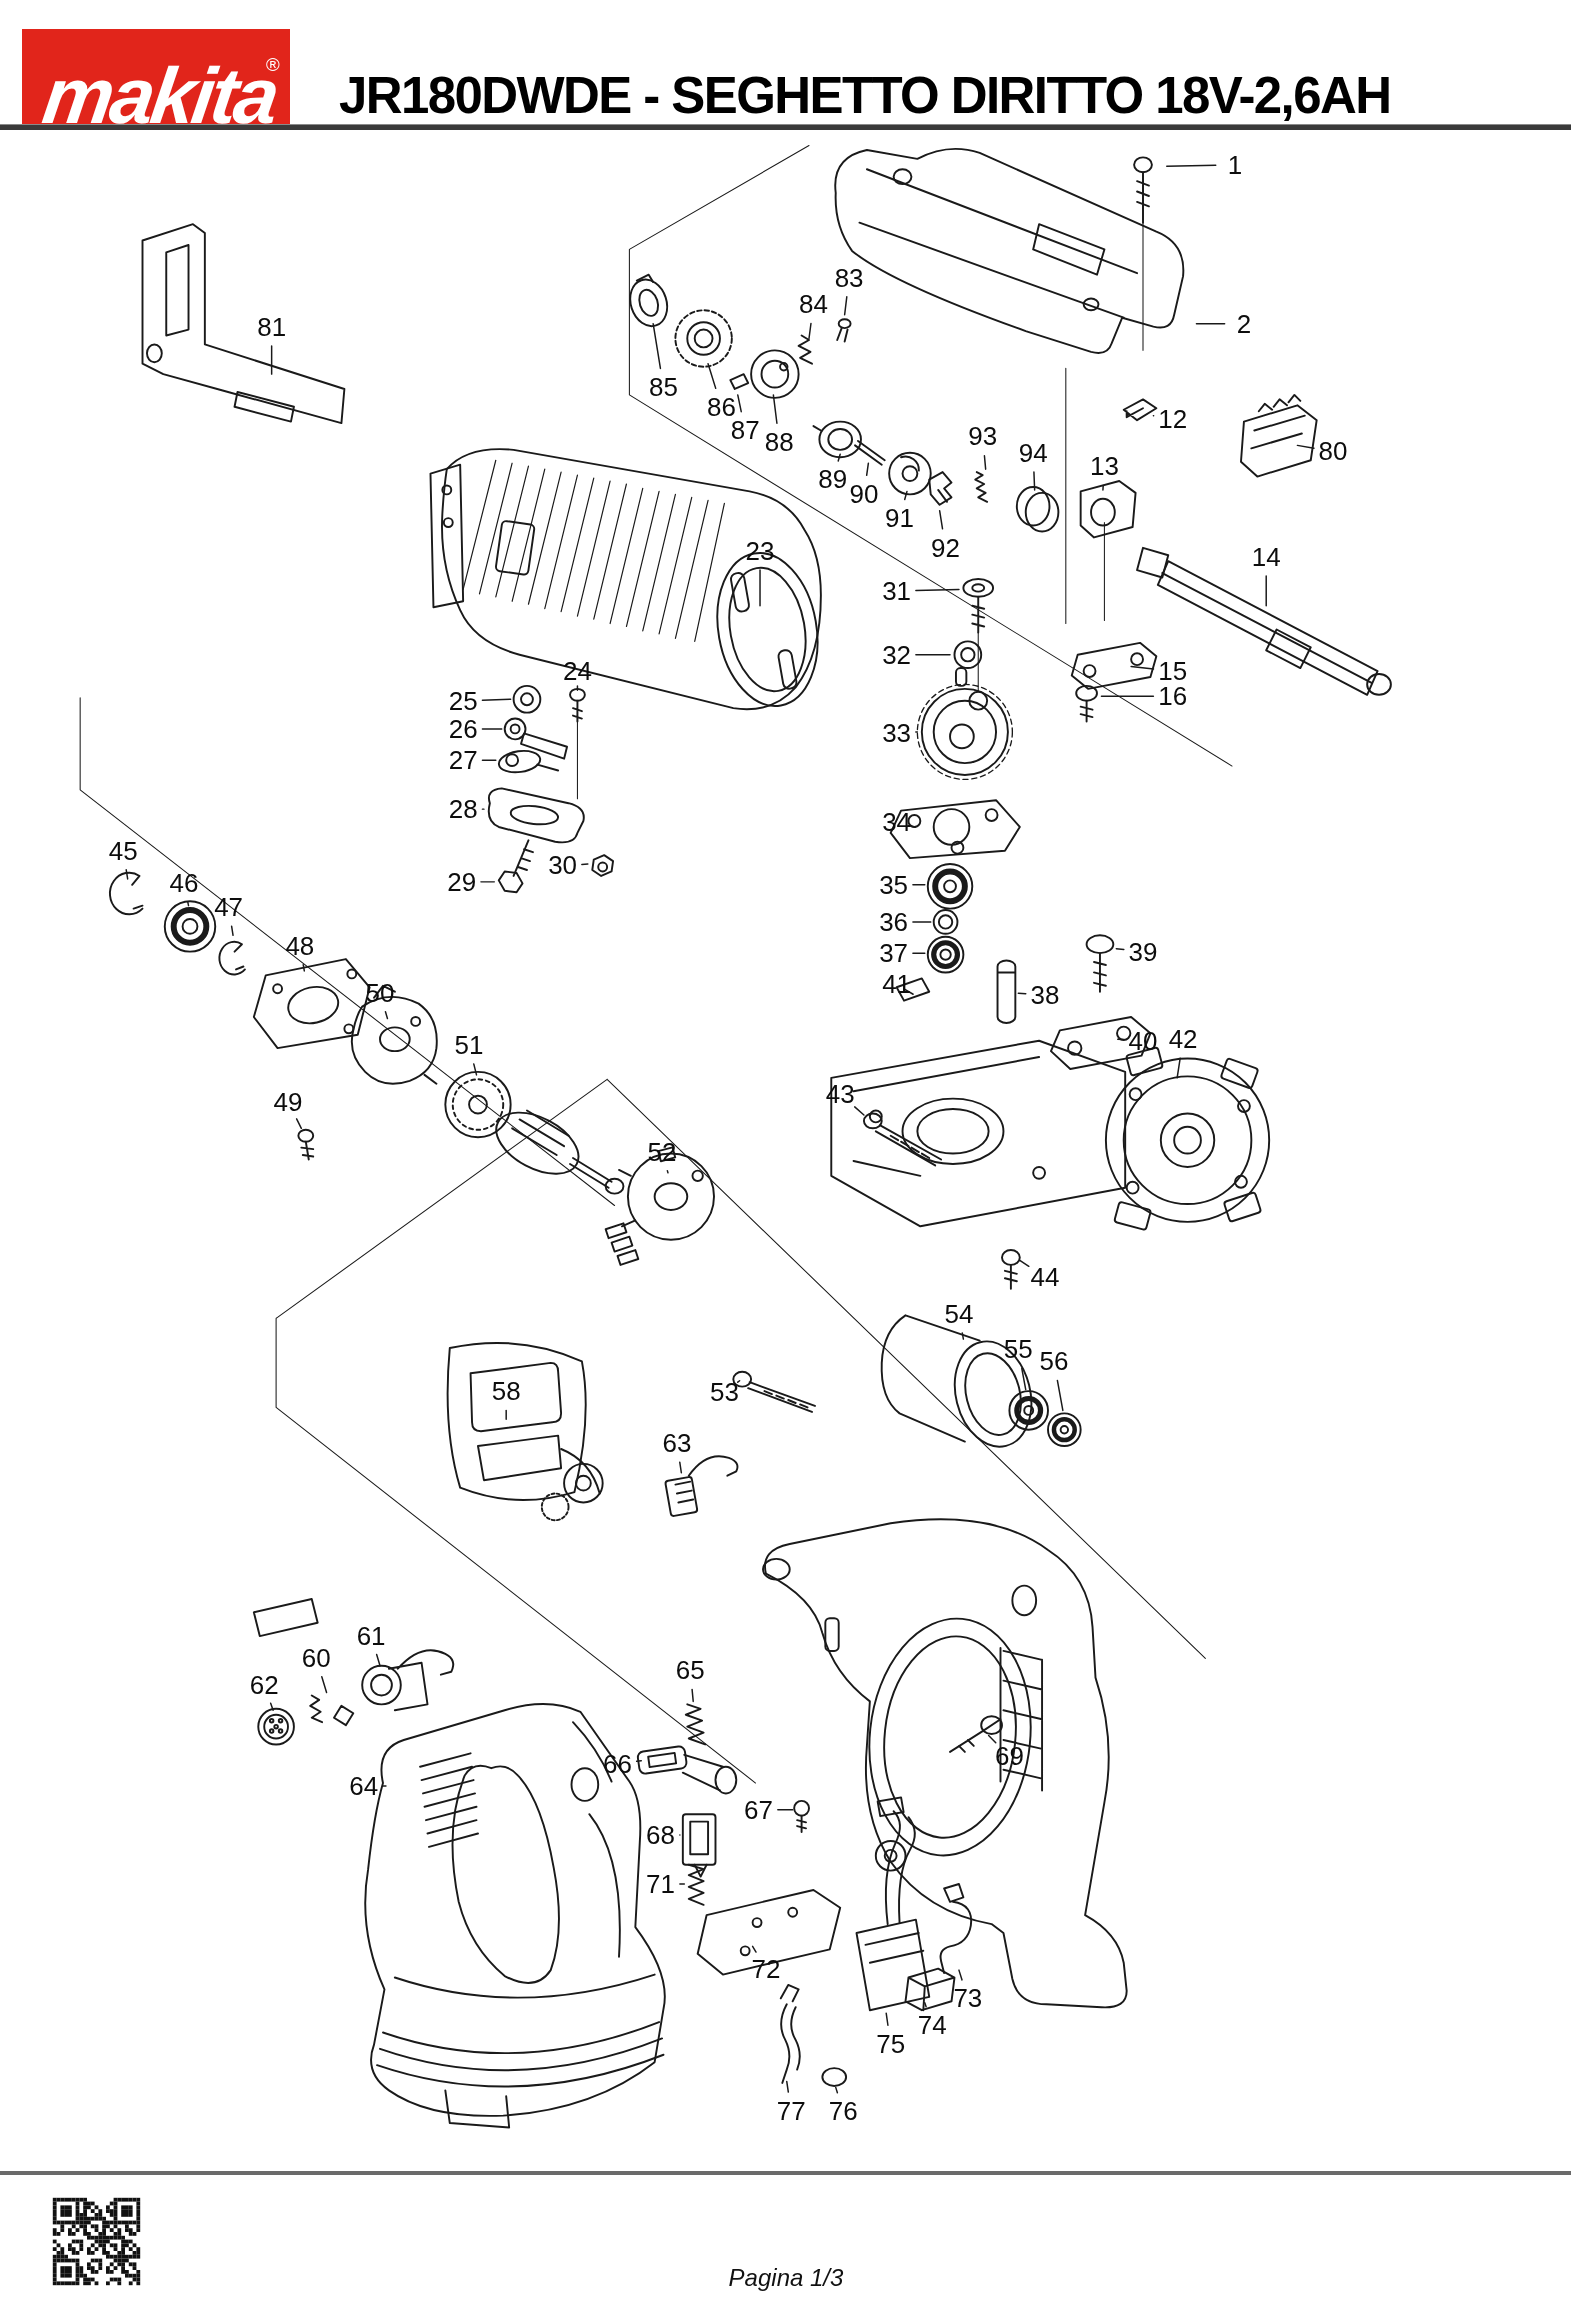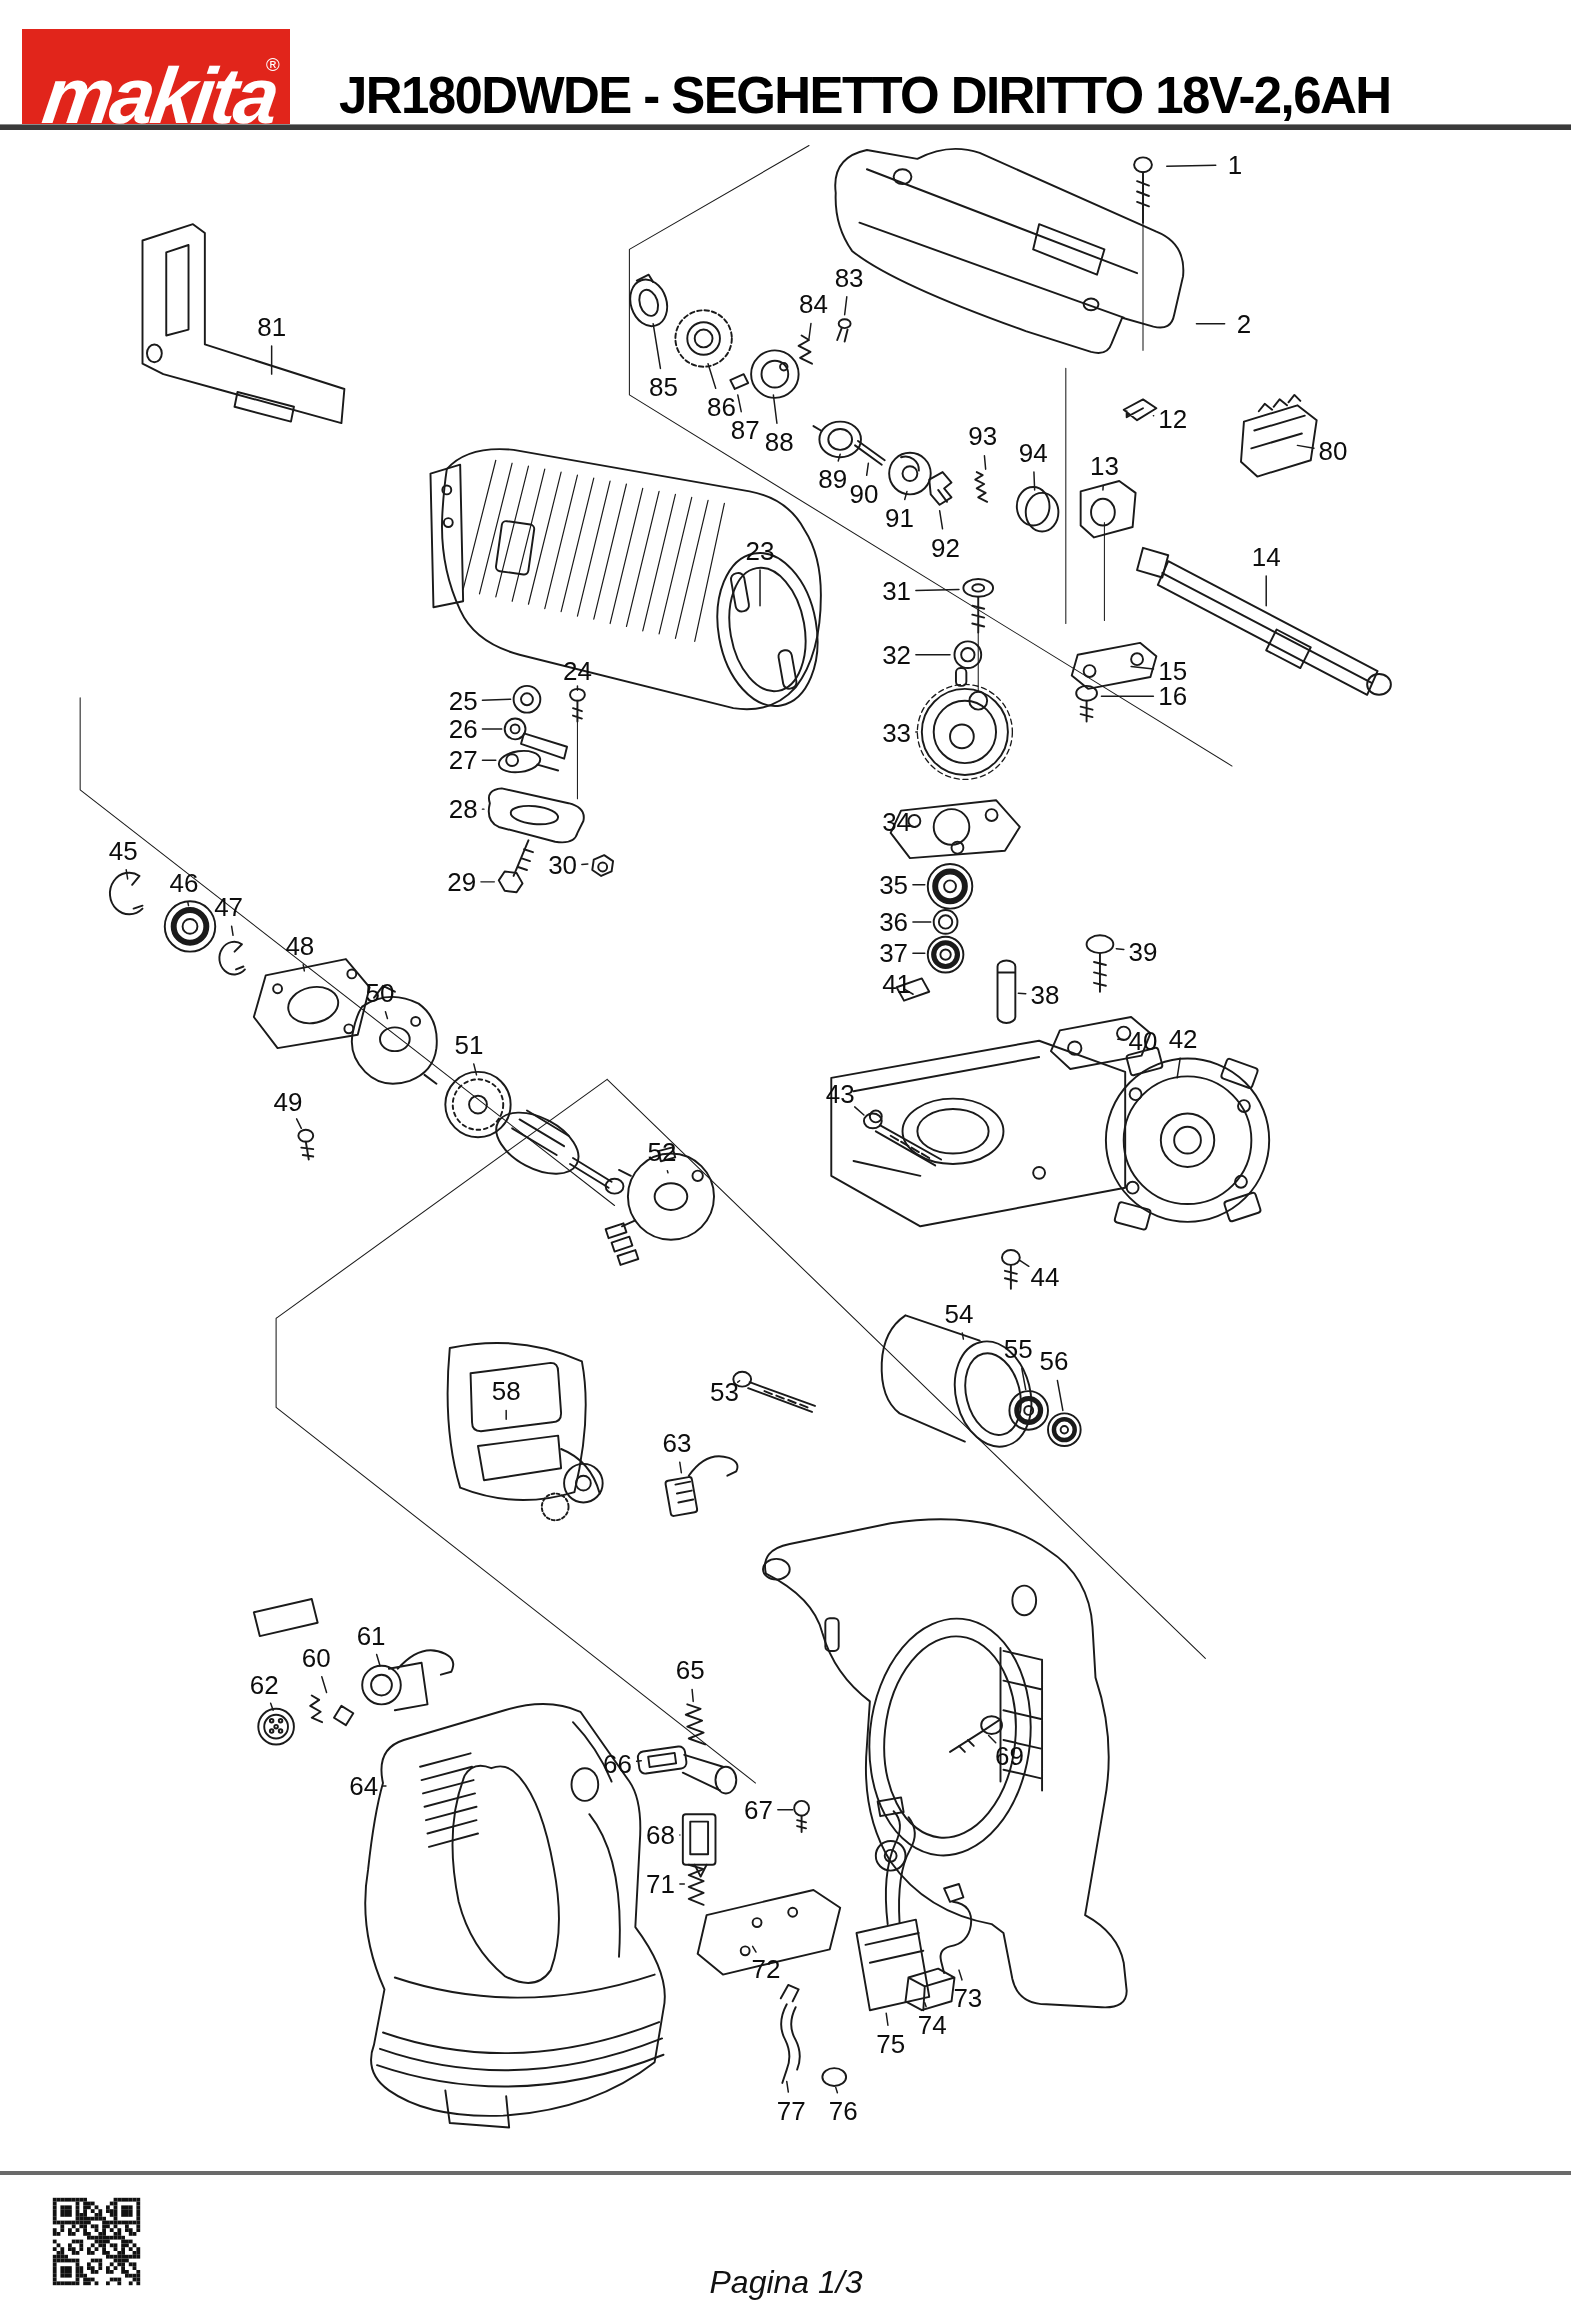--- a/index.html
+++ b/index.html
@@ -16,21 +16,21 @@
         letter-spacing:-1.6px;white-space:nowrap;transform:scaleX(.98);transform-origin:left top;}
   .rule-top{position:absolute;left:0;top:124px;width:1572px;height:4.7px;background:#3a3a3a;
         border-top:1px solid #8a8a8a;}
   
   #diagram{position:absolute;left:0;top:0;width:1572px;height:2319px;}
   #diagram text{font-family:"Liberation Sans",sans-serif;font-size:17.5px;fill:#0d0d0d;}
   
   .rule-bottom{position:absolute;left:0;top:2171px;width:1572px;height:3.6px;background:#6a6a6a;}
   #qr{position:absolute;left:49px;top:2194px;width:95px;height:95px;}
   .page-label{position:absolute;left:0;top:2264px;width:1572px;text-align:center;
-        font-size:32px;font-style:italic;color:#111;}
+        font-size:24px;font-style:italic;color:#111;}
 </style>
 </head>
 <body>
 
 <div id="page">
 
   <div class="logo">
     <span class="logo-text">makita</span>
     <span class="logo-reg">®</span>
   </div>

